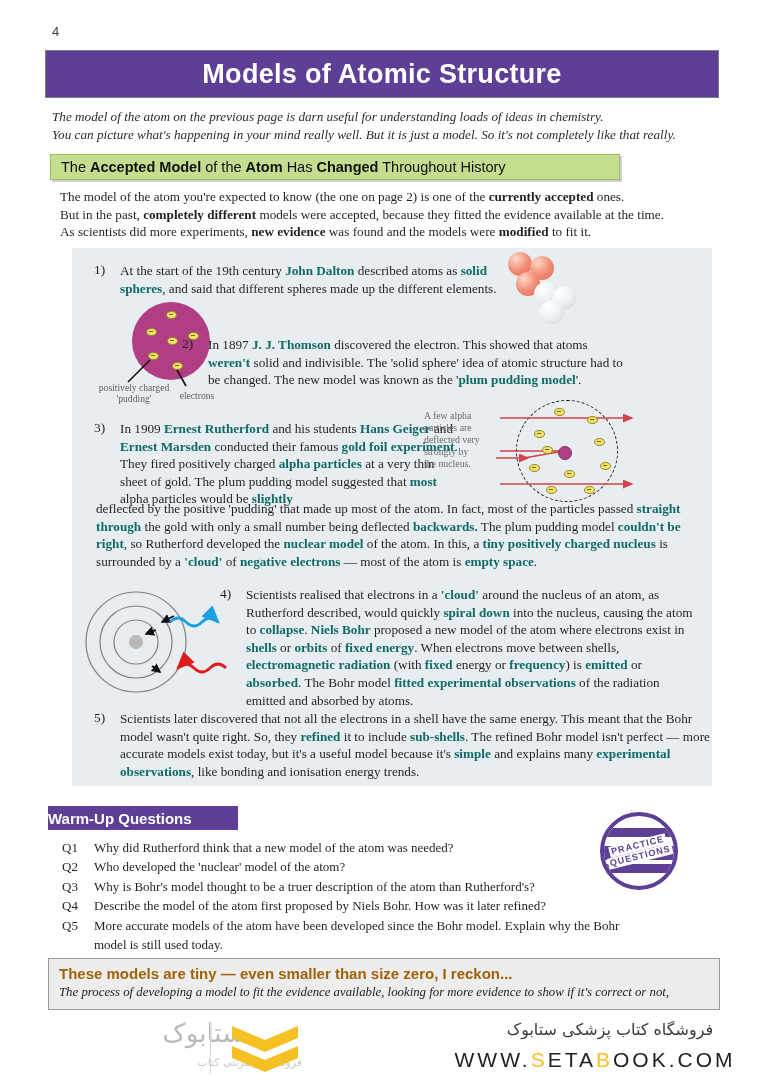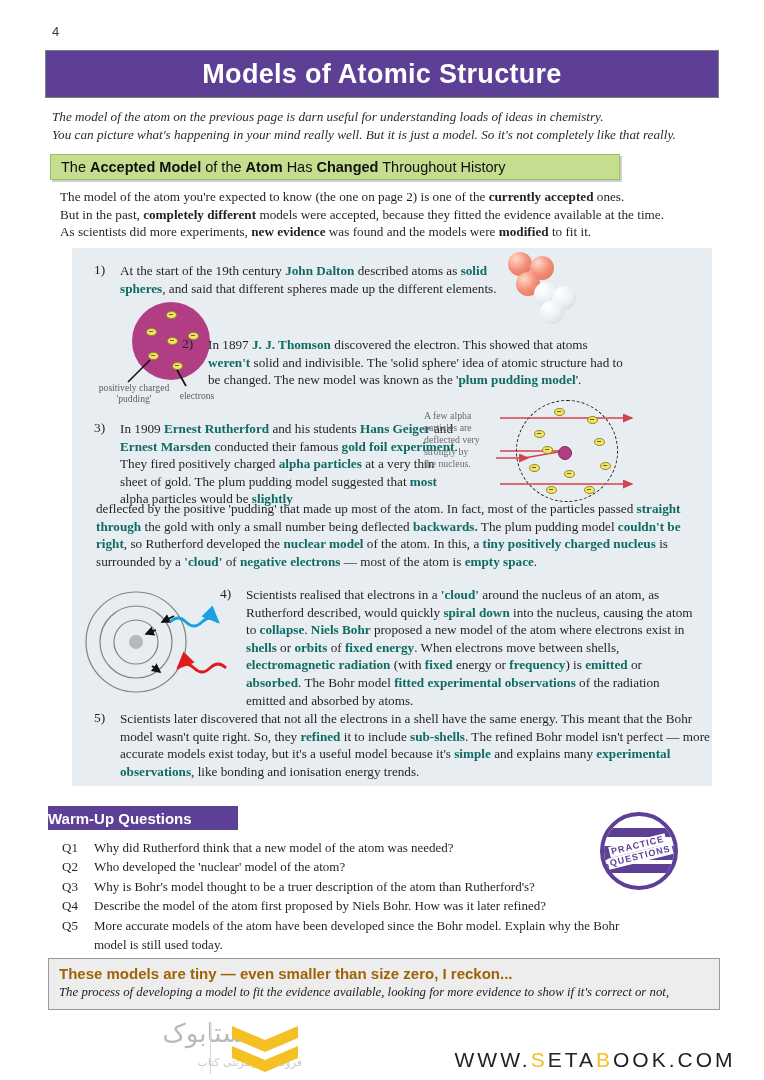--- a/index.html
+++ b/index.html
@@ -304,18 +304,19 @@
   <div class="footer">
     <div class="logo-wrap">
       <div class="logo-fa">ستابوک</div>
       <div class="logo-sub">فروشگاه اینترنتی کتاب</div>
       <div class="divider"></div>
       <svg class="chev" viewBox="0 0 74 50">
         <path d="M4,2 L37,16 L70,2 L70,14 L37,28 L4,14 Z" fill="#f5c024"></path>
         <path d="M4,22 L37,36 L70,22 L70,34 L37,48 L4,34 Z" fill="#f5c024"></path>
       </svg>
     </div>
+    <div class="site-fa">فروشگاه کتاب پزشکی ستابوک</div>
     <div class="site-url">
       <span>WWW.</span><span class="y">S</span><span>ETA</span><span class="y">B</span><span>OOK.COM</span>
     </div>
   </div>
 
 </div>
 
 </body></html>

